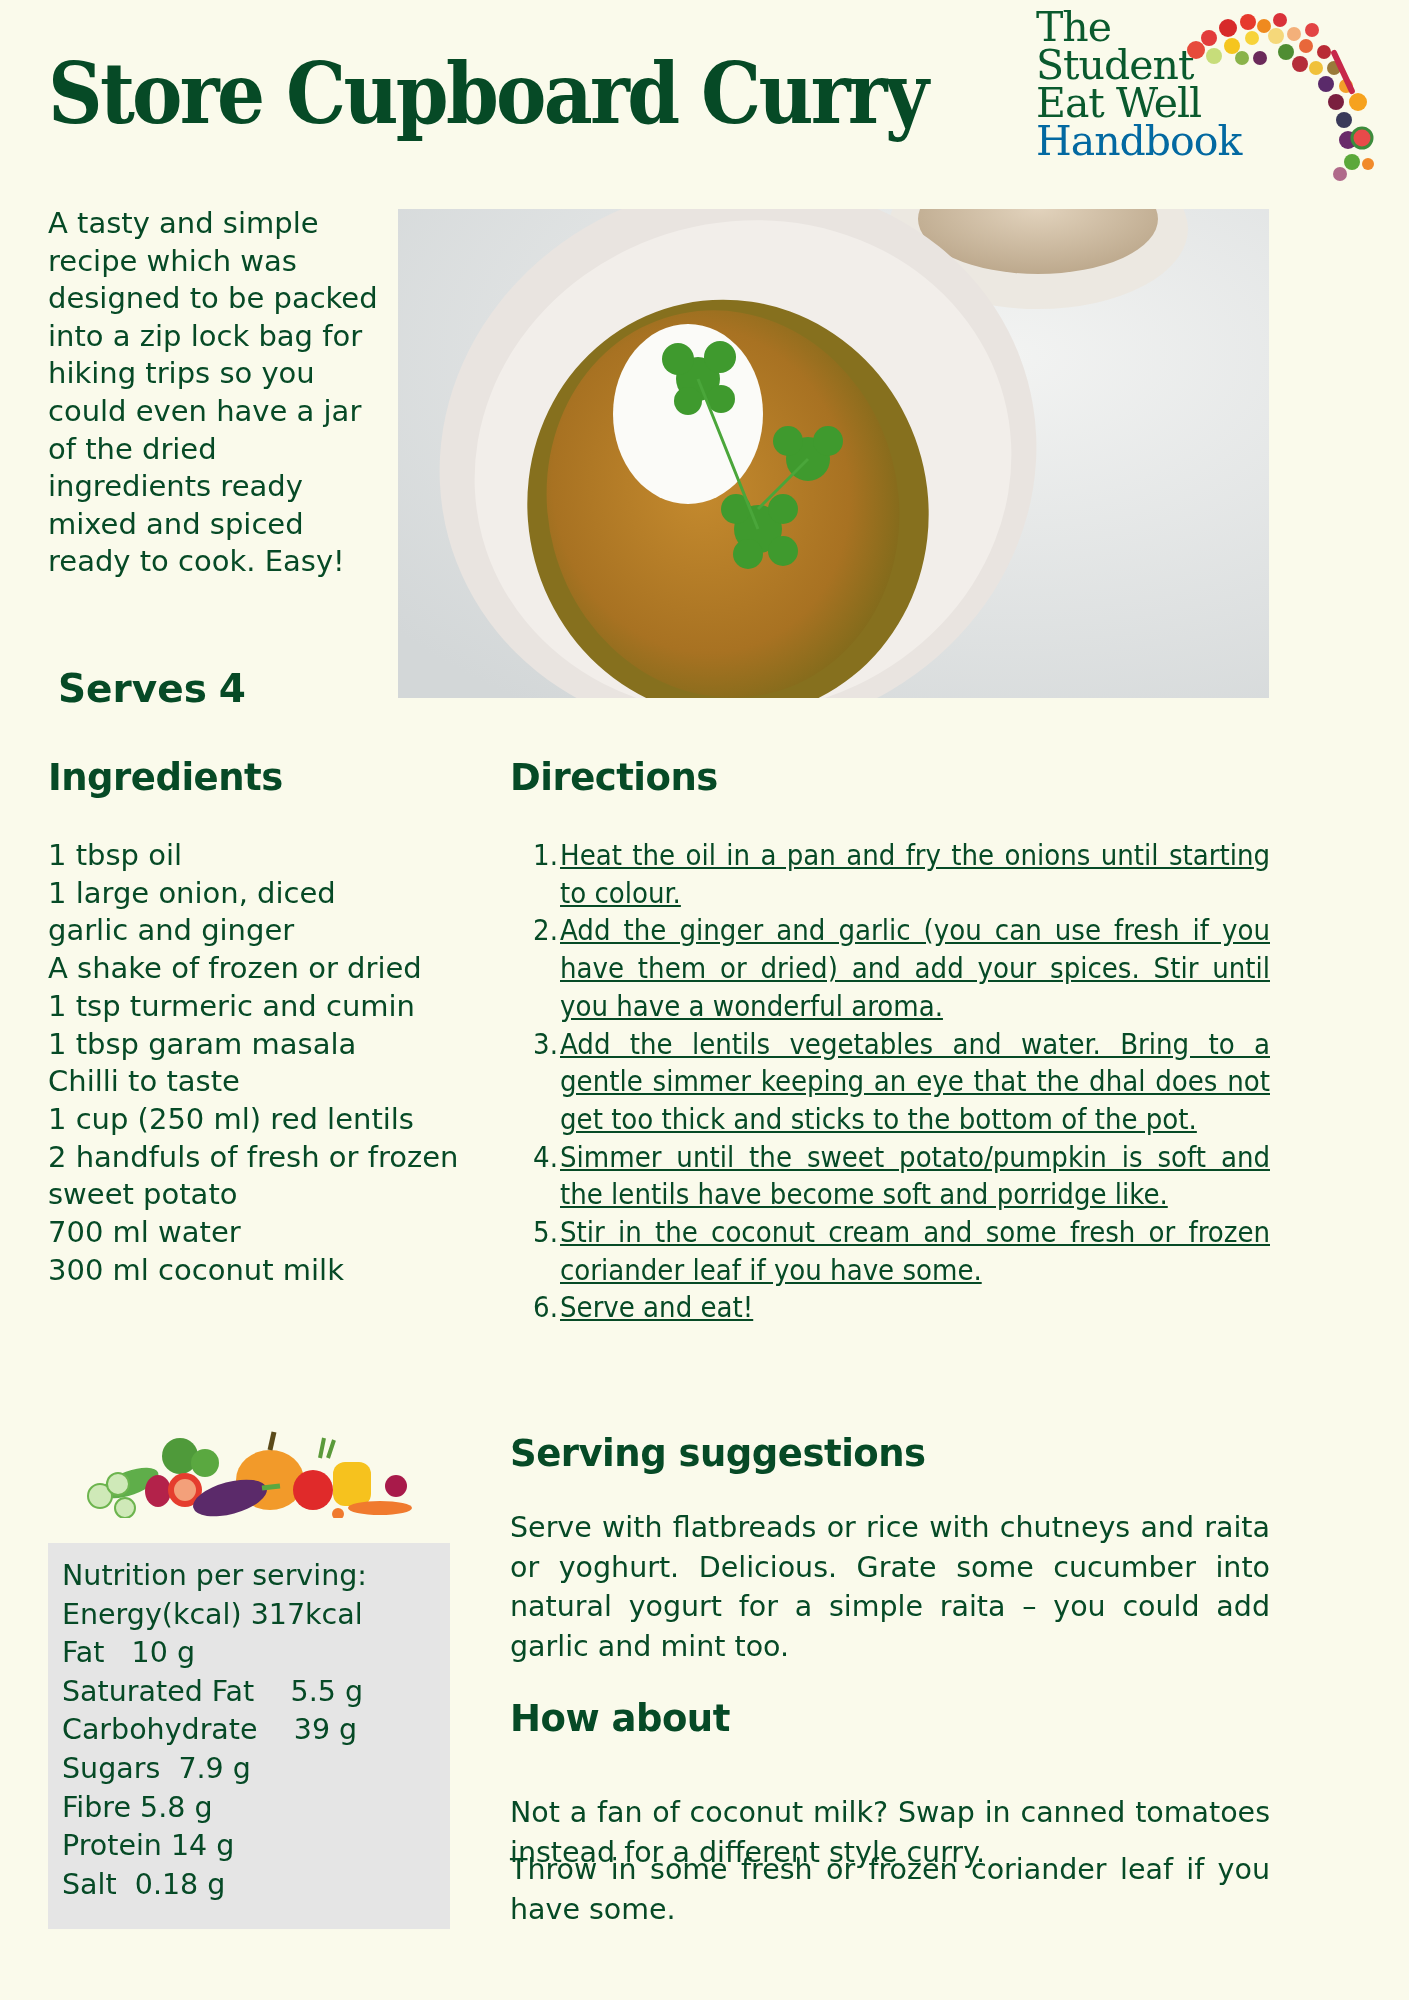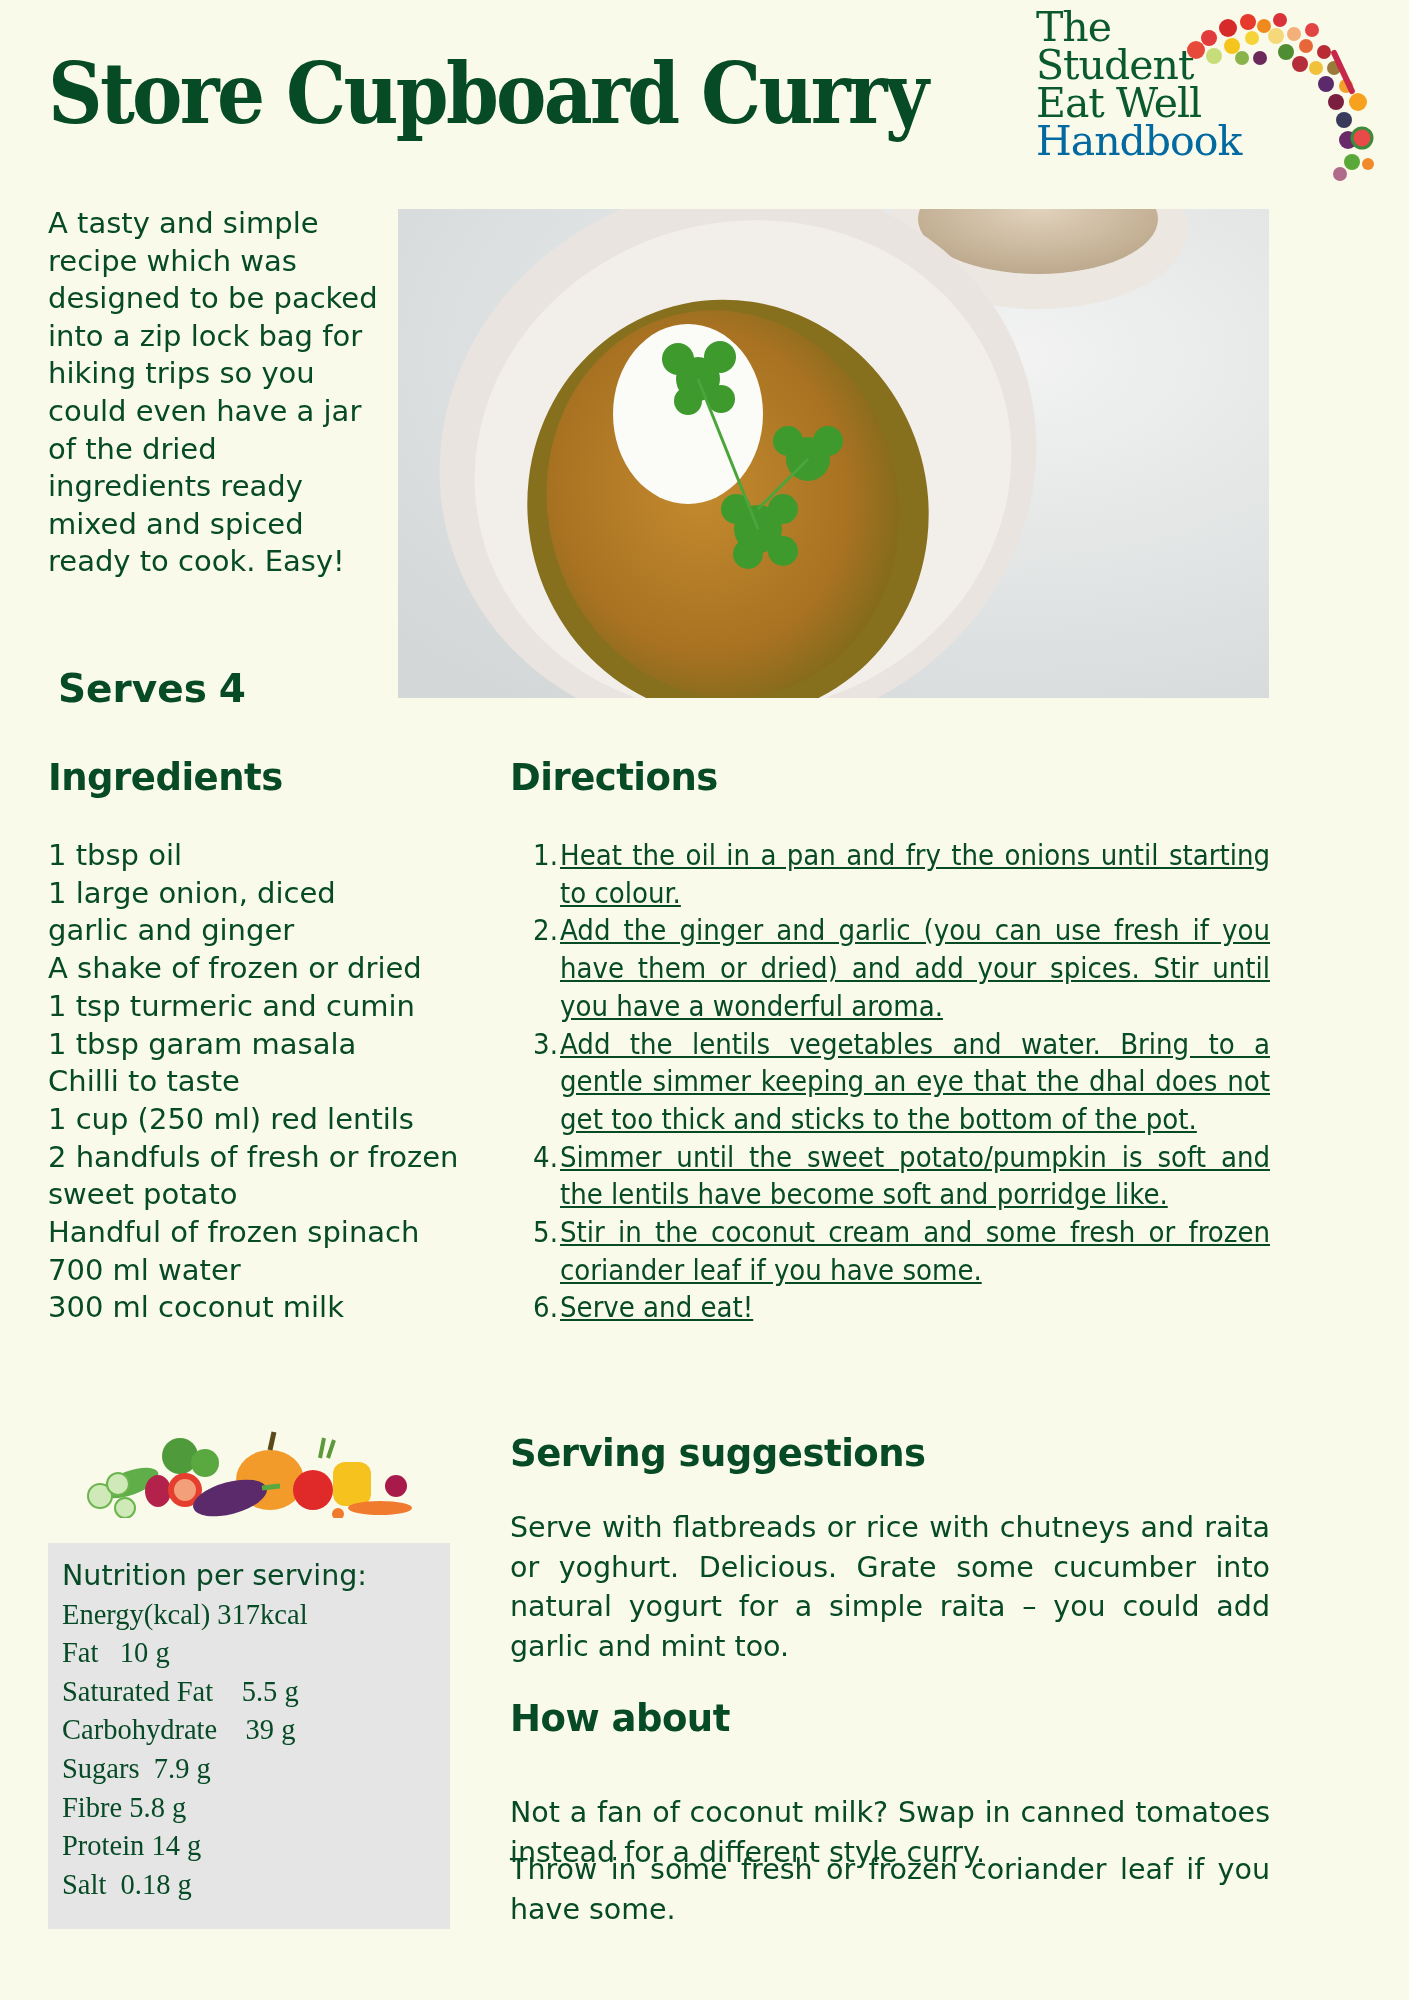--- a/index.html
+++ b/index.html
@@ -60,21 +60,21 @@
       font-size: 28.5px; line-height: 39.5px; text-align: justify;
     }
 
     .veg-strip { position: absolute; left: 80px; top: 1418px; width: 360px; height: 100px; }
 
     .nutrition {
       position: absolute; left: 48px; top: 1543px; width: 402px; height: 386px;
       background: #e5e5e5; padding: 14px 14px 12px 14px;
       font-size: 28.5px; line-height: 38.6px; color: #064a26;
     }
-    .nutrition .row { white-space: pre; font-family: Liberation Serif, serif; }
+    .nutrition .row { white-space: pre; }
   </style>
 </head>
 <body>
 
 <h1 class="title">Store Cupboard Curry</h1>
 
 <div class="logo">
   <div class="logo-text">
     <span class="l">The</span>
     <span class="l">Student</span>
@@ -177,21 +177,20 @@
   <li>1 tbsp oil</li>
   <li>1 large onion, diced</li>
   <li>garlic and ginger</li>
   <li>A shake of frozen or dried</li>
   <li>1 tsp turmeric and cumin</li>
   <li>1 tbsp garam masala</li>
   <li>Chilli to taste</li>
   <li>1 cup (250 ml) red lentils</li>
   <li>2 handfuls of fresh or frozen</li>
   <li>sweet potato</li>
-  <li>Handful of frozen spinach</li>
   <li>700 ml water</li>
   <li>300 ml coconut milk</li>
 </ul>
 
 <h2 class="sec" style="left:510px; top:756px;">Directions</h2>
 <ol class="directions">
   <li>
       <span class="n">1.</span>
       <span class="t">Heat the oil in a pan and fry the onions until starting to colour.</span>
     </li>

